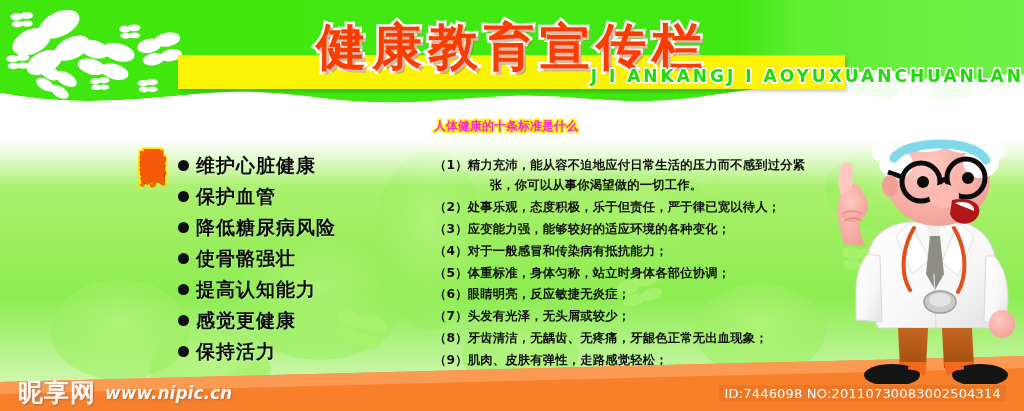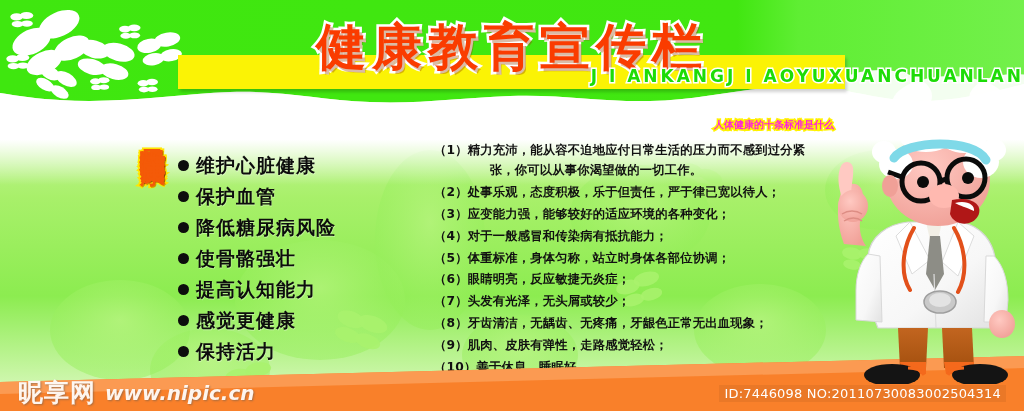--- a/index.html
+++ b/index.html
@@ -82,28 +82,27 @@
   }
   .bullet-txt {
     font-size:19px; font-weight:bold; color:#0d0d0d;
     letter-spacing:1px; white-space:nowrap;
     text-shadow:0.5px 0.5px 0 rgba(255,255,255,.35);
   }
 
   
   .article { position:absolute; left:434px; top:118px; width:400px; }
   .article-title {
-    font-size:10px; font-weight:bold;
+    font-size:12px; font-weight:bold;
     color:#ff23d8;
     -webkit-text-stroke:3px #fff200;
     paint-order:stroke fill;
     letter-spacing:0px;
     white-space:nowrap;
-    margin-bottom:9px;
-    text-align:right;
+    margin-bottom:21px;
   }
   .art-item {
     display:flex;
     font-size:12.3px; color:#111; font-weight:bold;
     line-height:1.62;
     letter-spacing:0.2px;
     margin-bottom:2px;
   }
   .art-num { flex:0 0 auto; }
   .art-body { flex:1 1 auto; }
@@ -122,21 +121,21 @@
     position:absolute; left:18px; top:376px;
     display:flex; align-items:center; gap:9px;
     opacity:.92;
   }
   .wm-cn {
     font-size:25px; font-weight:bold; color:#ffffff;
     letter-spacing:1px;
     text-shadow:1px 1px 2px rgba(90,90,90,.55);
   }
   .wm-url {
-    font-size:20px; font-style:italic; font-weight:bold; color:#ffffff;
+    font-size:17px; font-style:italic; font-weight:bold; color:#ffffff;
     letter-spacing:0px;
     text-shadow:1px 1px 2px rgba(90,90,90,.55);
   }
   .idbar {
     position:absolute; right:18px; top:385px;
     font-size:13px; color:#ffffff; letter-spacing:.2px;
     background:rgba(0,0,0,.06); padding:1px 5px;
     white-space:nowrap;
   }
 </style>

